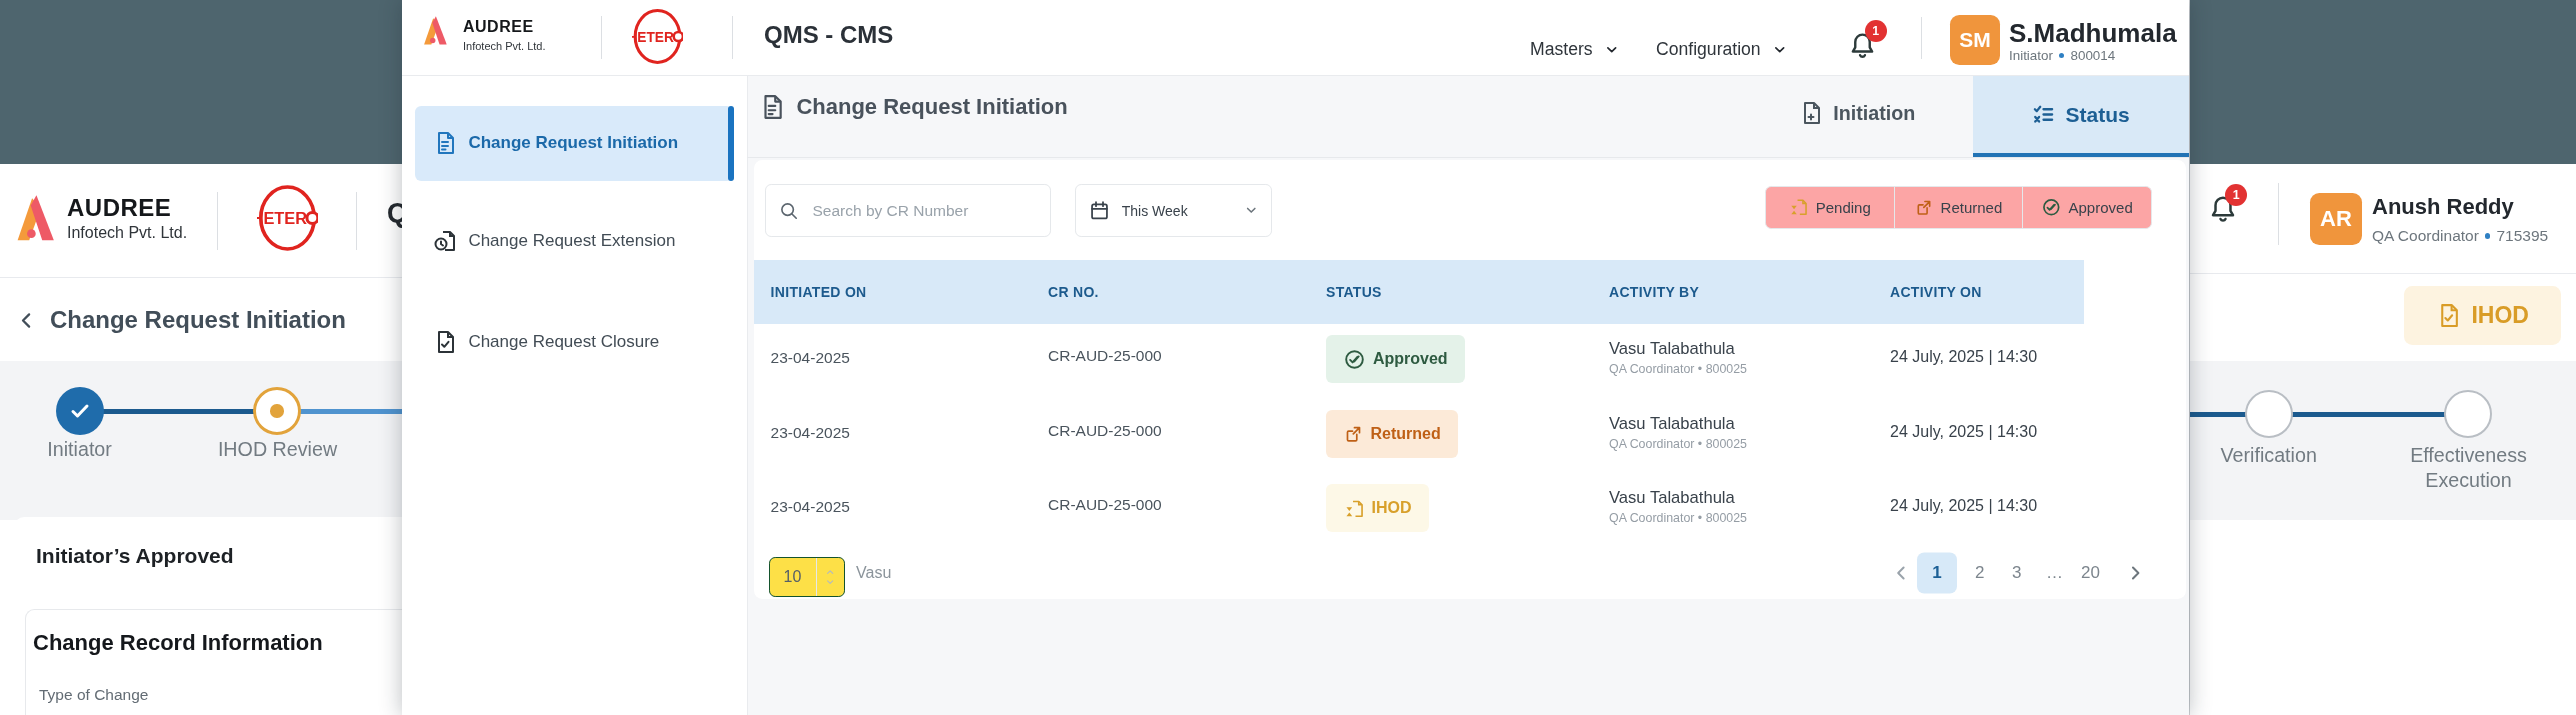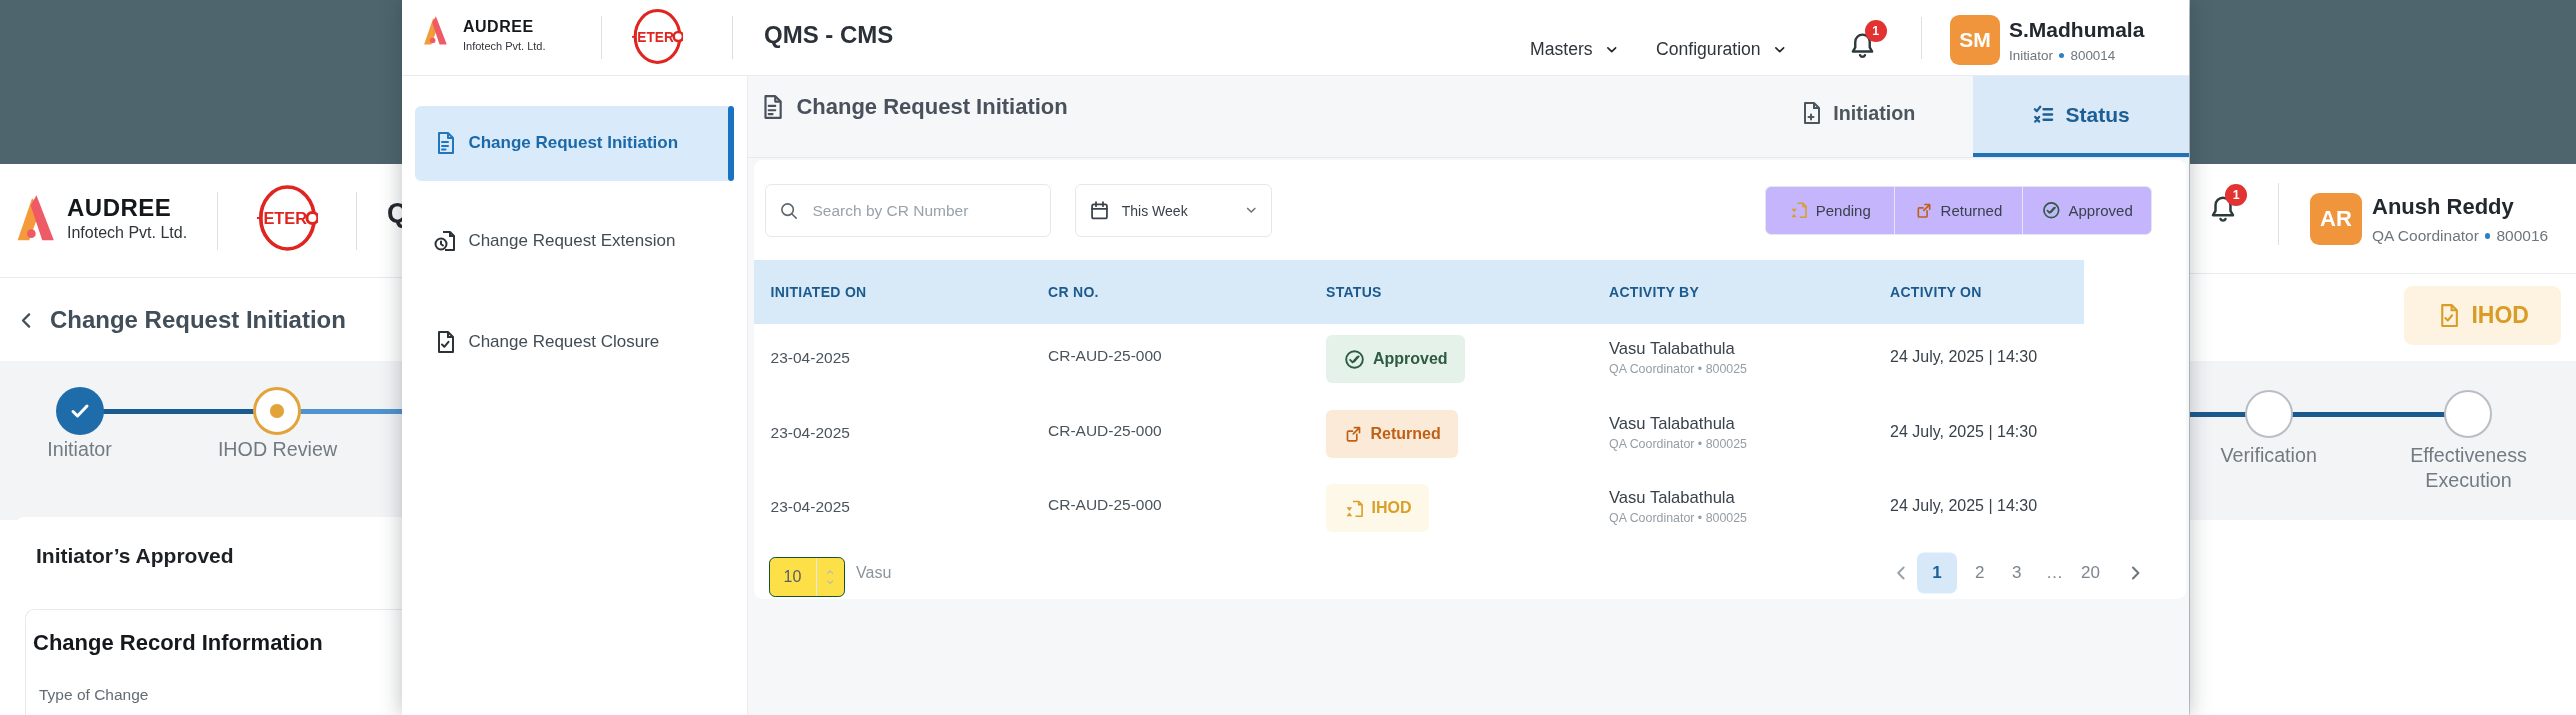--- a/index.html
+++ b/index.html
@@ -38,21 +38,21 @@
   .win-center{left:402px;width:1787px;z-index:3;background:#f6f7f9;box-shadow:0 0 21px rgba(25,35,45,.30);}
   .cw-header{left:0;top:0;width:1787px;height:75px;background:#fff;border-bottom:1px solid #e9ebee;}
   .cw-vdiv{position:absolute;width:1px;background:#dcdfe3;}
   .brand-name{font-size:16px;font-weight:800;color:#15181b;letter-spacing:0.5px;}
   .brand-sub{font-size:11px;color:#30353a;}
   .app-title{left:362px;top:21px;font-size:24px;font-weight:700;color:#2b3138;}
   .hdr-menu{position:absolute;top:36px;height:27px;display:flex;align-items:center;gap:11px;font-size:17.6px;color:#2f353b;cursor:pointer;}
   .bell-wrap{position:absolute;}
   .bell-badge{position:absolute;width:22px;height:22px;border-radius:50%;background:#e23232;color:#fff;font-size:12.4px;font-weight:700;display:flex;align-items:center;justify-content:center;}
   .avatar{position:absolute;border-radius:9.3px;background:#f0953c;color:#fff;display:flex;align-items:center;justify-content:center;font-weight:700;}
-  .user-name{position:absolute;font-size:21px;font-weight:700;color:#23282e;}
+  .user-name{position:absolute;font-size:26px;font-weight:700;color:#23282e;}
   .user-sub{position:absolute;display:flex;align-items:center;gap:6.2px;font-size:13.4px;color:#6d767d;}
   .dot-sep{width:5.2px;height:5.2px;border-radius:50%;background:#2f80c3;display:inline-block;}
 
   .cw-sidebar{left:0;top:76px;width:345px;height:640px;background:#fff;border-right:1px solid #e9ebee;}
   .side-item{position:absolute;left:13.4px;width:318px;height:75px;display:flex;align-items:center;gap:11.4px;padding-left:17.6px;box-sizing:border-box;border-radius:6.2px;cursor:pointer;}
   .side-item .lbl{font-size:17px;color:#424c55;}
   .side-item.active{background:#d9eafa;}
   .side-item.active .lbl{color:#1b69a9;font-weight:600;}
   .side-bar-accent{position:absolute;left:326px;width:6.2px;height:75px;background:#1a73c0;border-radius:3.1px;}
 
@@ -62,21 +62,21 @@
   .tab-initiation{left:1397px;top:101px;color:#4b565f;font-size:19.7px;font-weight:600;}
   .tab-status{left:1571px;top:76px;width:216px;height:77px;background:#d9e9f7;border-bottom:5.2px solid #2273b5;display:flex;align-items:center;justify-content:center;gap:10.3px;color:#1d5f94;font-size:21px;font-weight:700;cursor:pointer;}
   .main-topline{left:345px;top:157px;width:1442px;height:1px;background:#e7e9ec;}
 
   .cw-card{left:352px;top:160px;width:1432px;height:439px;background:#fff;border-radius:8.3px;}
   .search-box{position:absolute;left:11px;top:24px;width:286px;height:53px;border:1px solid #e5e8eb;border-radius:6.2px;box-sizing:border-box;display:flex;align-items:center;gap:11.4px;padding-left:13.4px;background:#fff;}
   .search-box input{border:none;outline:none;font-size:15.5px;color:#39424b;width:217px;font-family:Liberation Sans, sans-serif;background:transparent;}
   .search-box input::placeholder{color:#99a2aa;}
   .week-box{position:absolute;left:321px;top:24px;width:197px;height:53px;border:1px solid #e5e8eb;border-radius:6.2px;box-sizing:border-box;display:flex;align-items:center;gap:11.4px;padding:0 12.4px 0 13.4px;background:#fff;cursor:pointer;}
   .week-box .lbl{font-size:14px;color:#39424b;flex:1;}
-  .chip-group{position:absolute;left:1011px;top:26px;width:387px;height:49px;border:1px solid #e5e8eb;border-radius:6.2px;box-sizing:border-box;display:flex;background:#c4b5fd;}
+  .chip-group{position:absolute;left:1011px;top:26px;width:387px;height:43px;border:1px solid #e5e8eb;border-radius:6.2px;box-sizing:border-box;display:flex;background:#fca5a5;}
   .chip{flex:1;display:flex;align-items:center;justify-content:center;gap:8.3px;font-size:15px;color:#39424b;cursor:pointer;}
   .chip + .chip{border-left:1px solid #e5e8eb;}
 
   .t-head{position:absolute;left:0;top:100px;width:1330px;height:64px;background:#d8e9f8;text-decoration:underline;}
   .t-head span{position:absolute;top:24px;font-size:14px;font-weight:700;color:#1c5a8d;letter-spacing:0.3px;}
   .t-row{position:absolute;left:0;width:1432px;height:74px;cursor:pointer;}
   .t-row .c-date{position:absolute;left:16.6px;top:27px;font-size:15.5px;color:#4a545d;}
   .t-row .c-cr{position:absolute;left:294px;top:25px;font-size:15.5px;color:#4a545d;}
   .t-row .c-badge{position:absolute;left:572px;top:13.4px;}
   .t-row .c-byname{position:absolute;left:855px;top:16.6px;font-size:16.6px;color:#39424b;}
@@ -454,21 +454,21 @@
           <use href="#i-bell"></use>
         </svg>
       <div class="bell-badge" style="left:17.6px;top:-9.3px">1</div>
     </div>
     <div class="cw-vdiv" style="left:88px;top:18.6px;height:62px"></div>
     <div class="avatar" style="left:120px;top:29px;width:52px;height:52px;font-size:22px">AR</div>
     <span class="user-name" style="left:182px;top:30px;font-size:22px">Anush Reddy</span>
     <div class="user-sub" style="left:182px;top:63px;font-size:15.5px">
       <span>QA Coordinator</span>
       <span class="dot-sep"></span>
-      <span>800016</span>
+      <span>715395</span>
     </div>
   </div>
 
   <div class="abs rw-hdiv"></div>
 
   <div class="abs ihod-btn">
     <svg class="ic" width="25" height="25" viewBox="0 0 48 48">
         <use href="#i-doc-check"></use>
       </svg>
     <span>IHOD</span>

